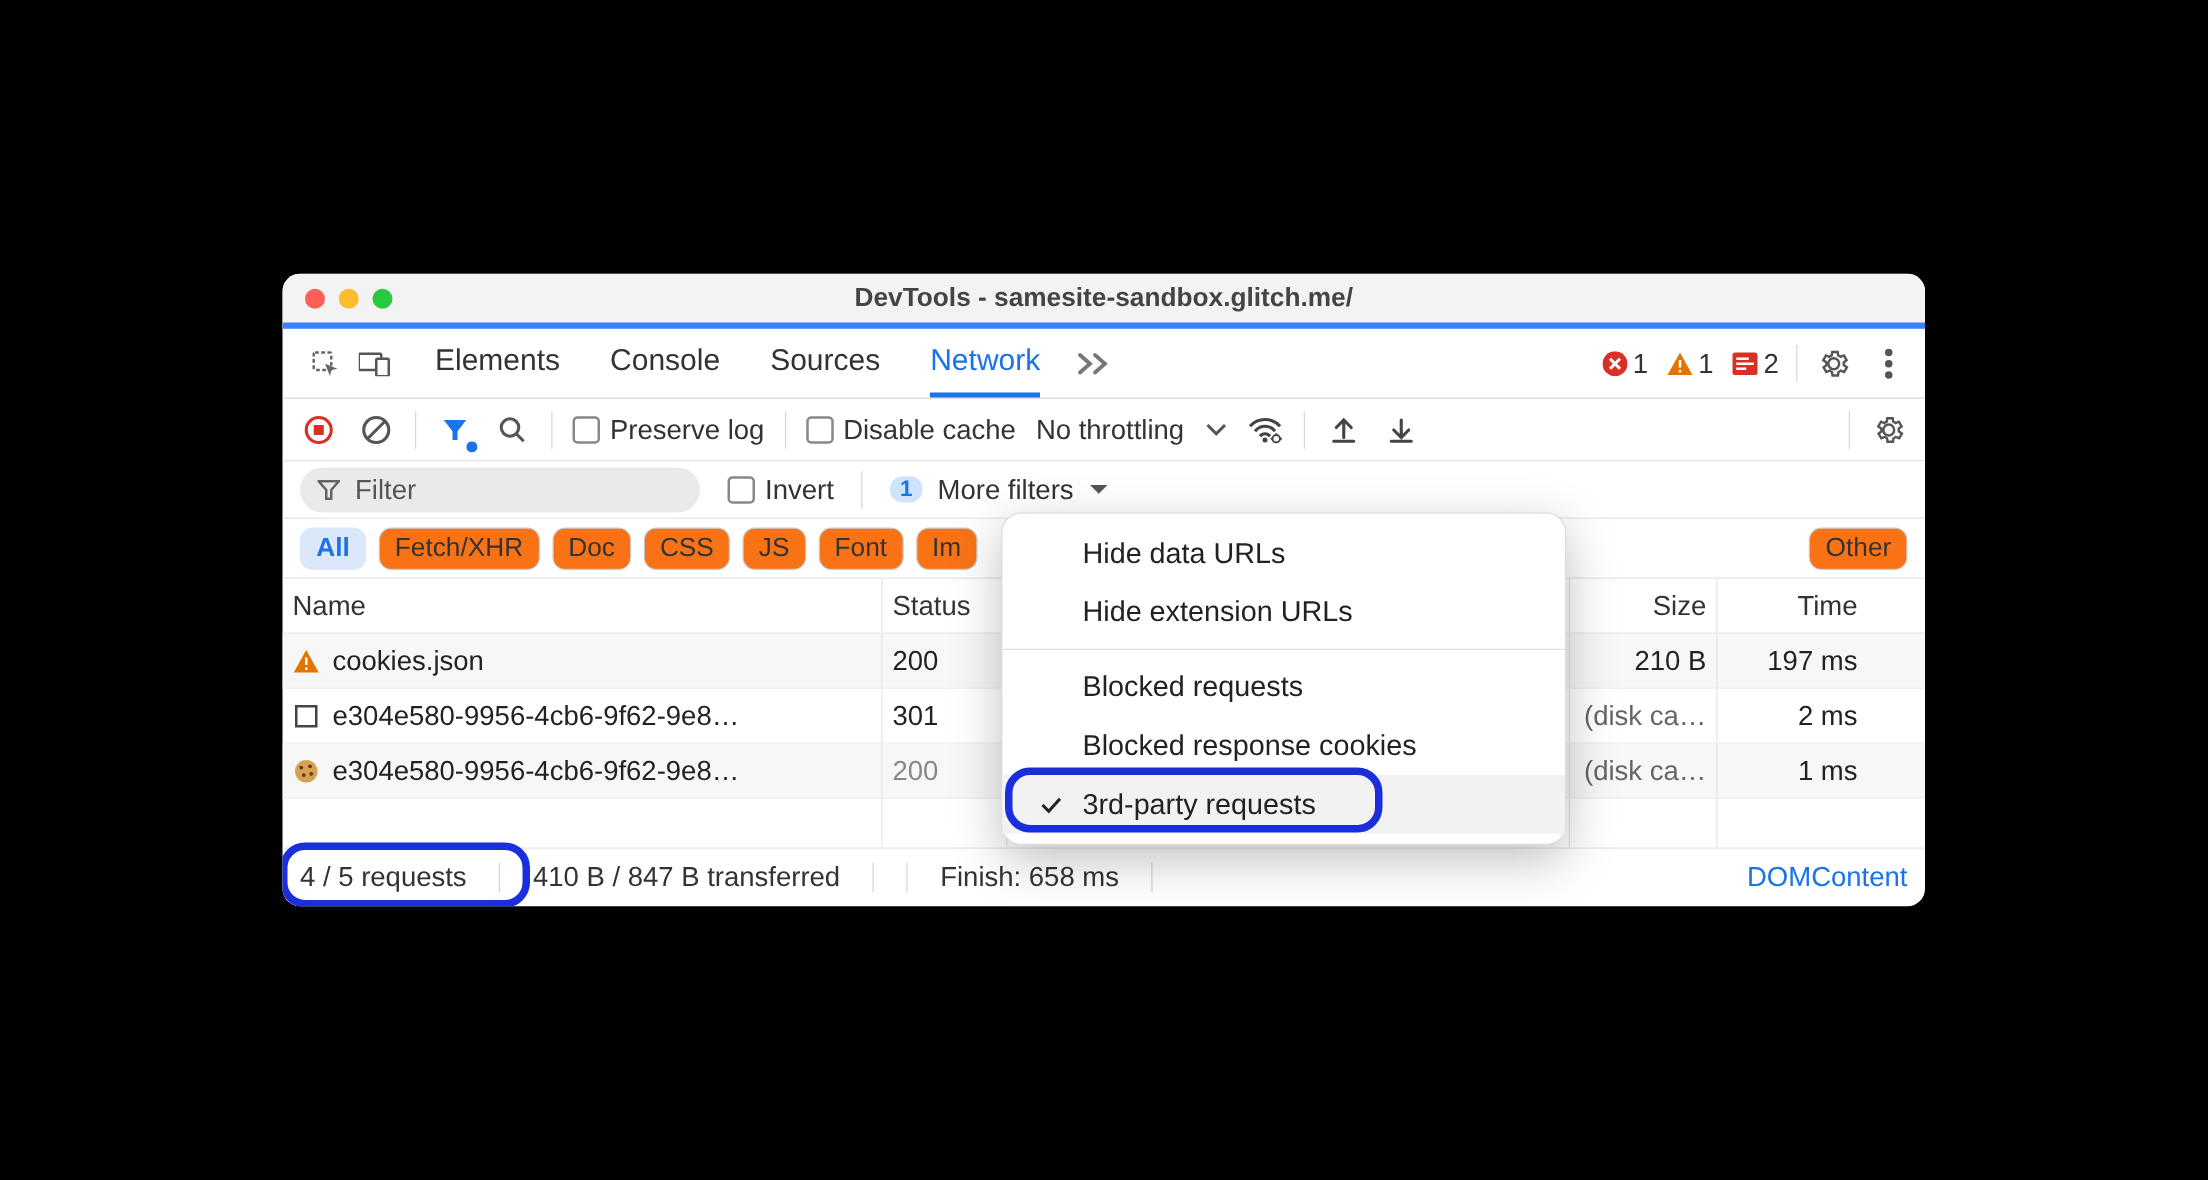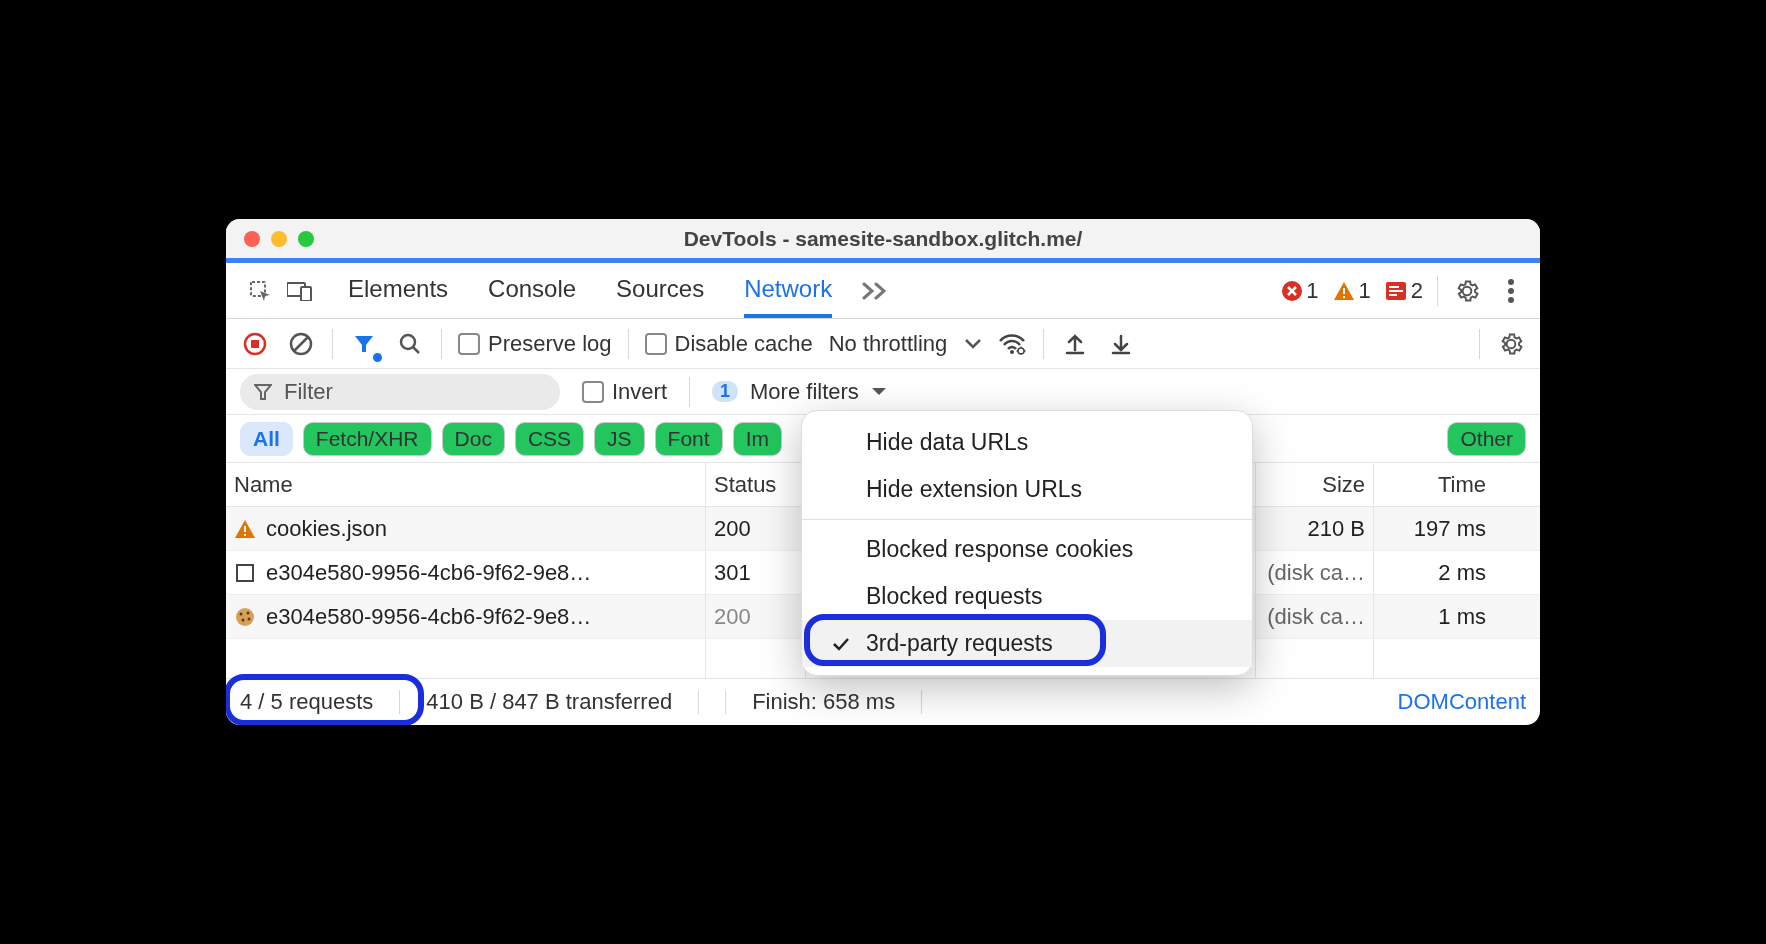--- a/index.html
+++ b/index.html
@@ -183,21 +183,21 @@
     font-size: 21px;
     color: #333;
   }
   .tchip {
     height: 34px;
     padding: 0 12px;
     border: 1px solid #c8c8c8;
     border-radius: 10px;
     display: flex;
     align-items: center;
-    background: #22c55e;
+    background: #f97316;
   }
   .tchip.active {
     background: #dbe8fb;
     border-color: #dbe8fb;
     color: #1a73e8;
     font-weight: 600;
   }
   
   .table {
     width: 100%;
@@ -486,25 +486,25 @@
         <span class="chkmark"></span>
         <span>Hide data URLs</span>
       </div>
       <div class="popover-item">
         <span class="chkmark"></span>
         <span>Hide extension URLs</span>
       </div>
       <div class="pop-sep"></div>
       <div class="popover-item">
         <span class="chkmark"></span>
-        <span>Blocked response cookies</span>
+        <span>Blocked requests</span>
       </div>
       <div class="popover-item">
         <span class="chkmark"></span>
-        <span>Blocked requests</span>
+        <span>Blocked response cookies</span>
       </div>
       <div class="popover-item selected rel">
         <span class="chkmark">
           <svg width="18" height="14">
               <path d="M2 7 L7 12 L16 2" fill="none" stroke="#222" stroke-width="2.5"></path>
             </svg>
         </span>
         <span>3rd-party requests</span>
         <div class="ann" style="top:-6px;left:2px;width:302px;height:52px"></div>
       </div>

